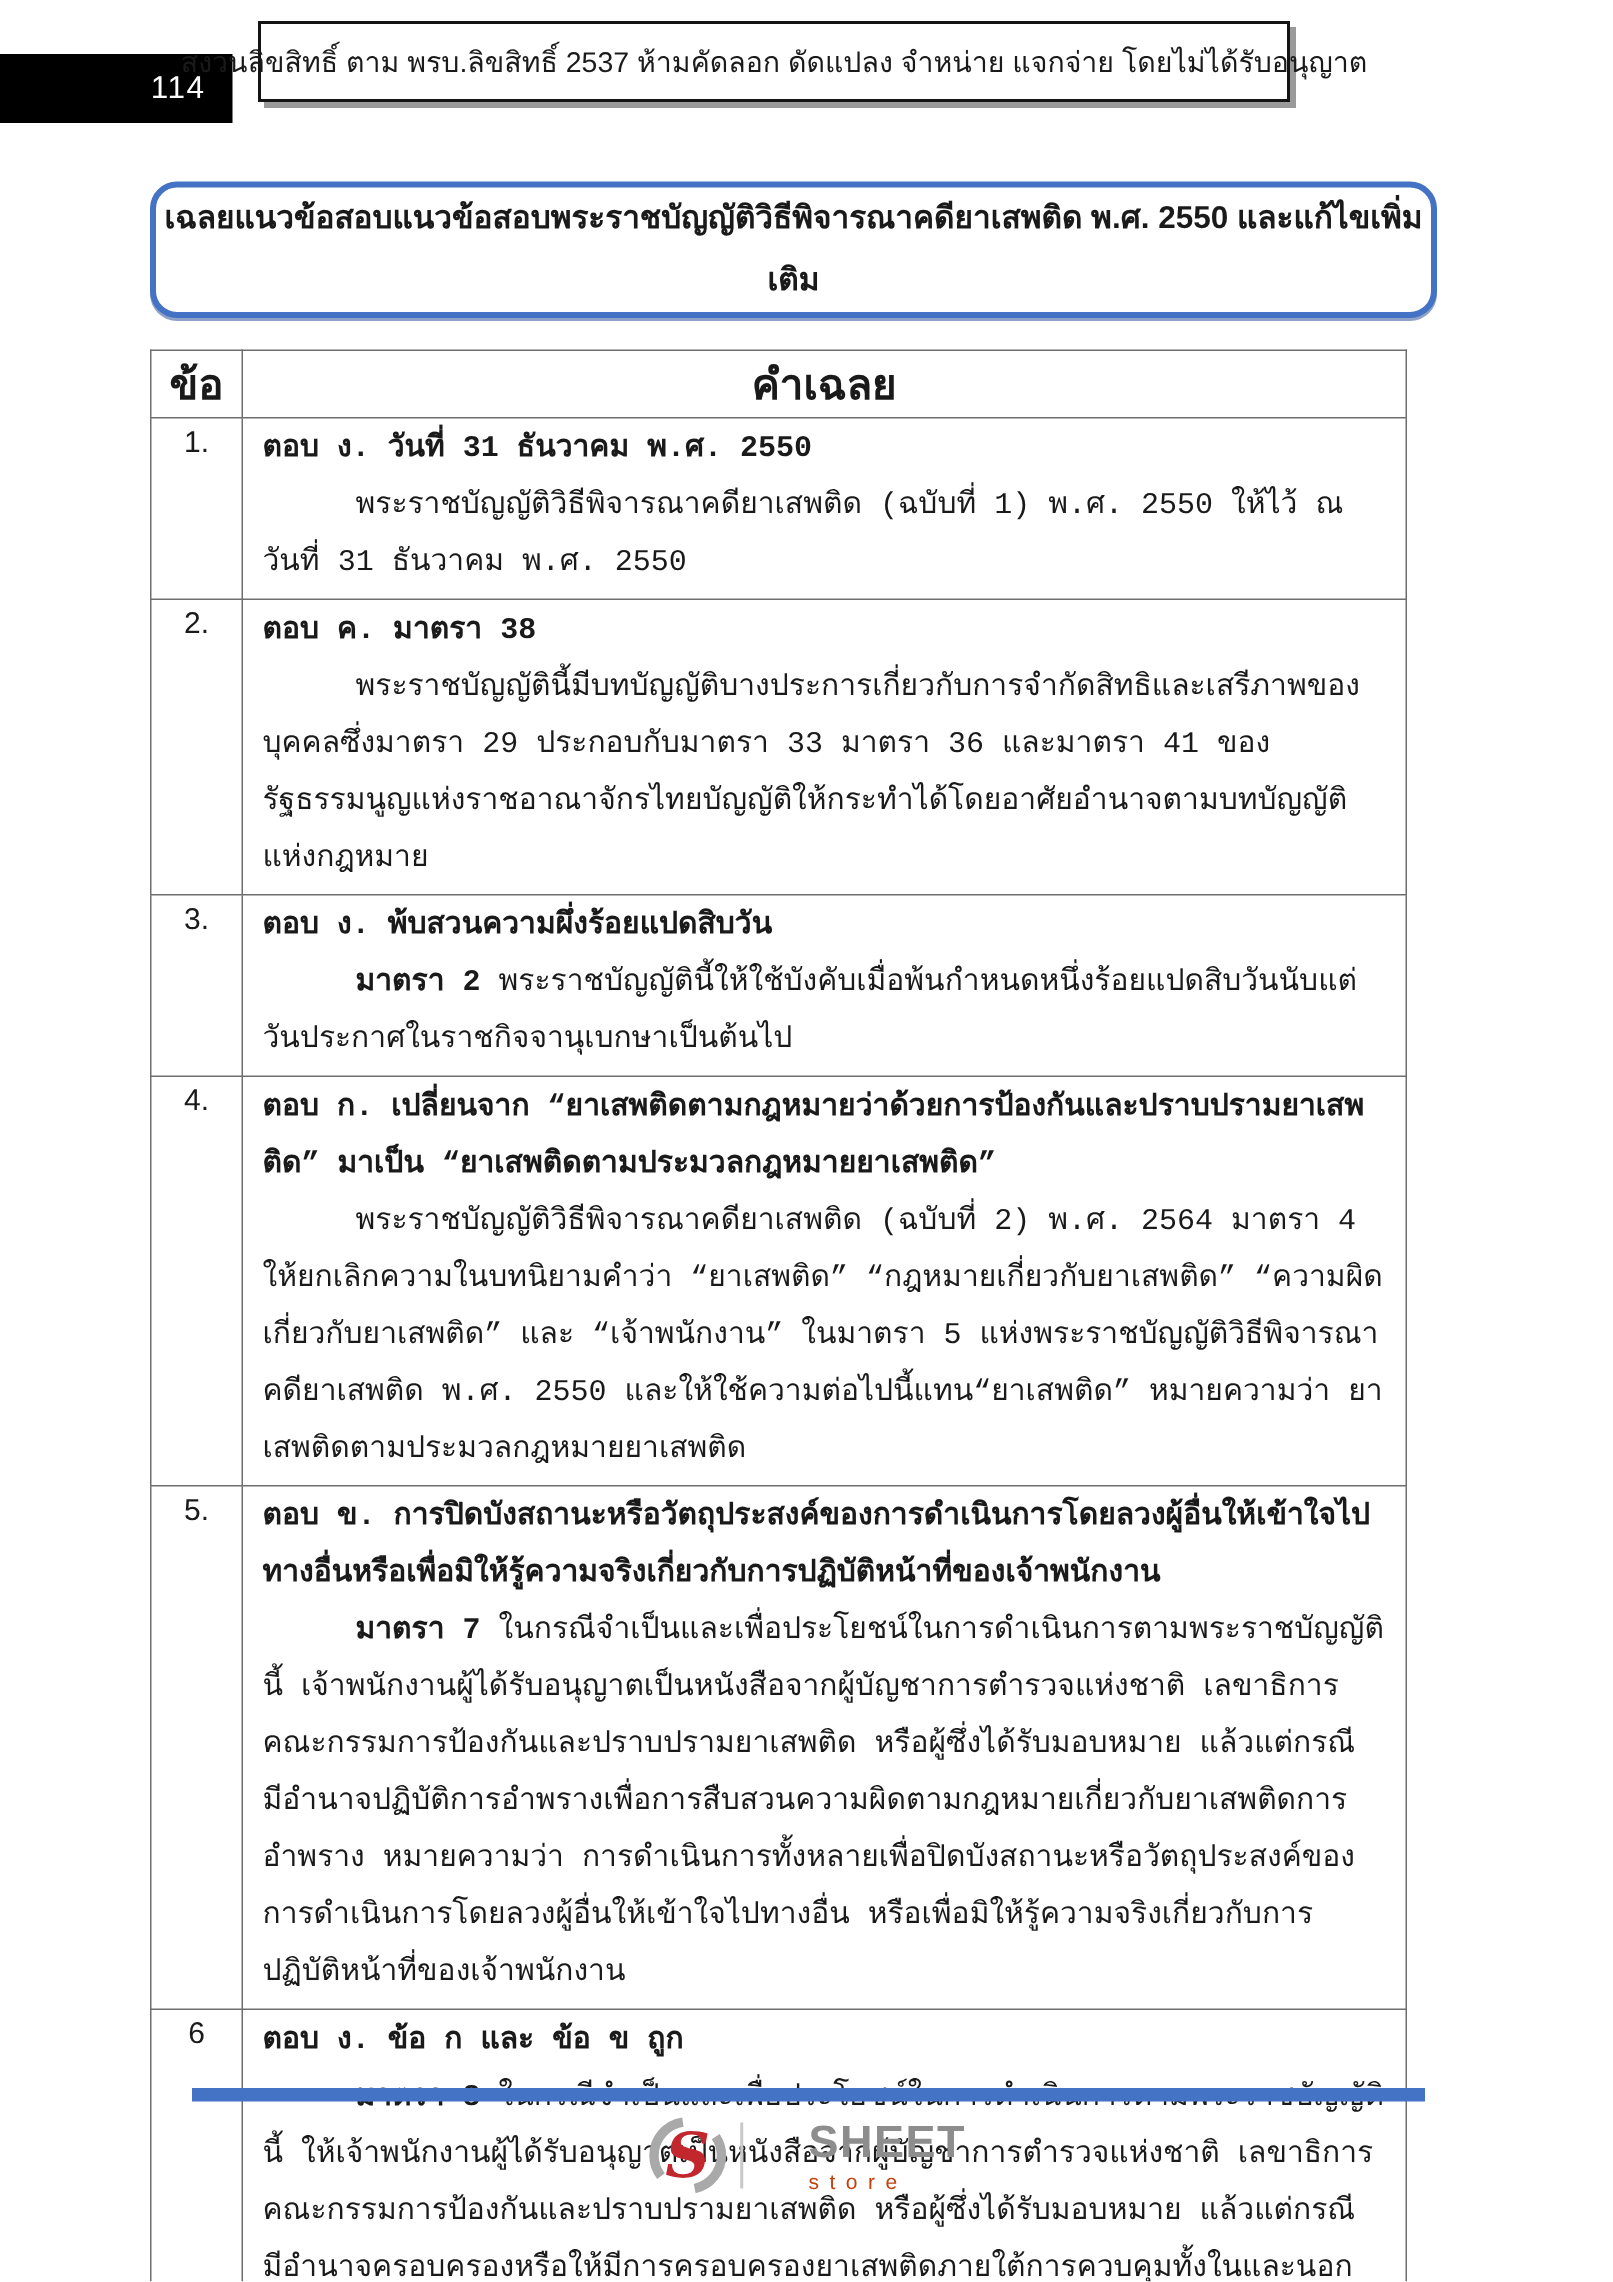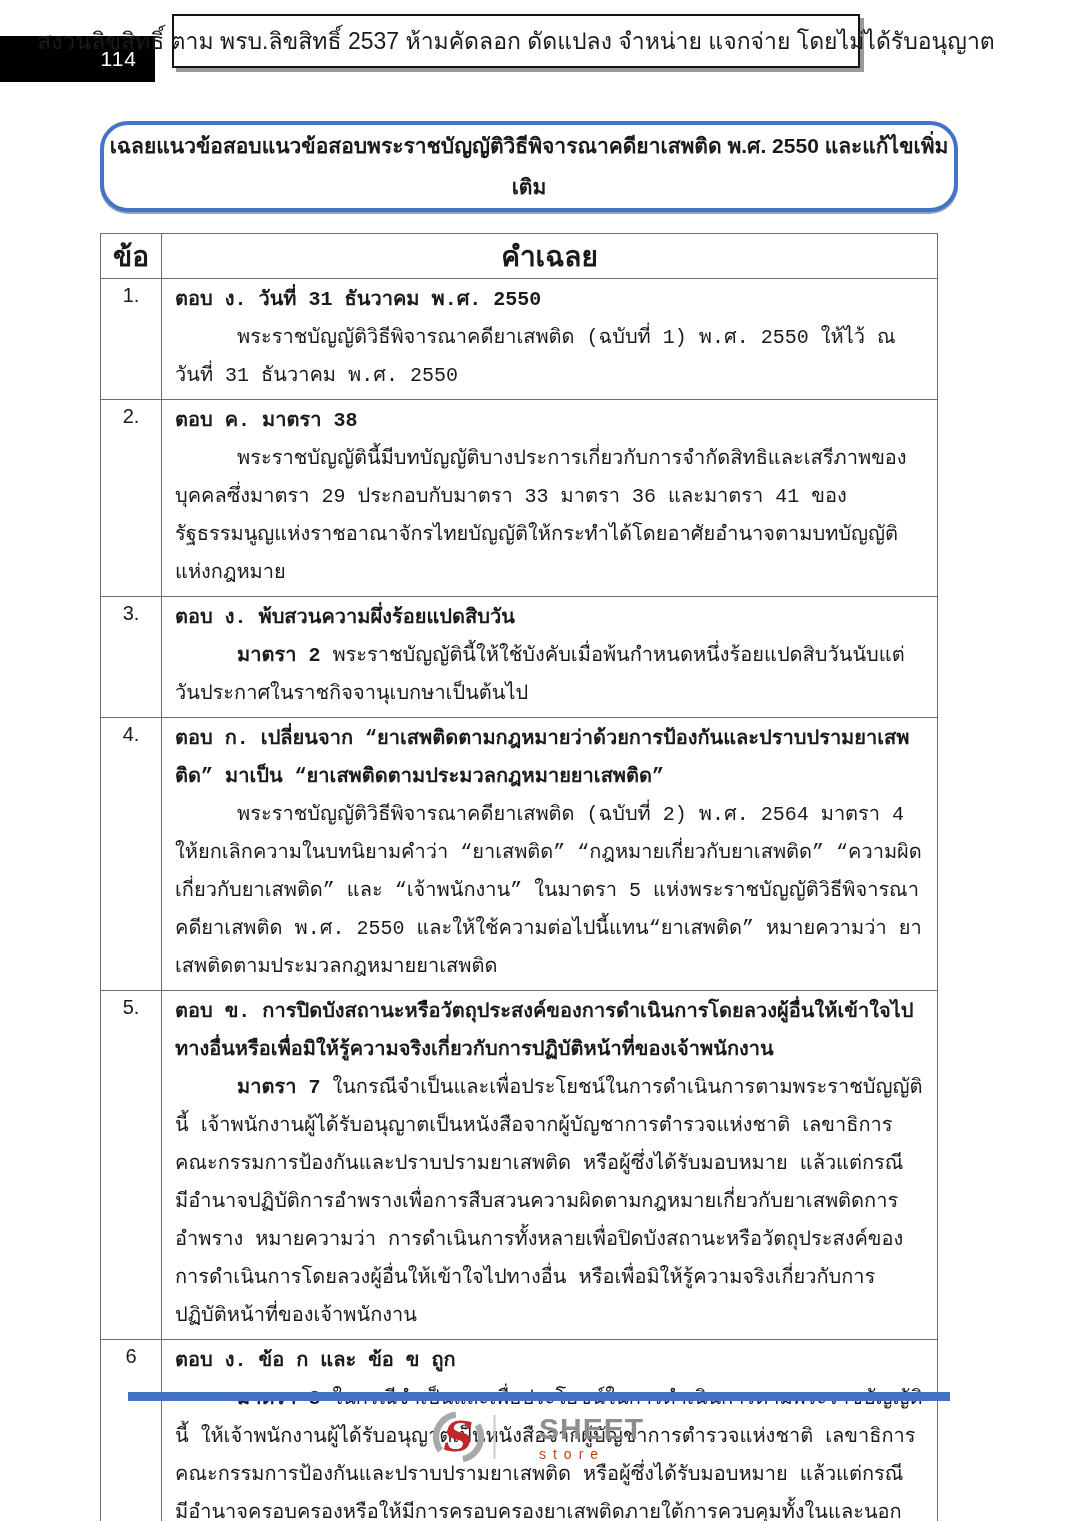--- a/index.html
+++ b/index.html
@@ -8,25 +8,25 @@
 
   
   .page-num-box{position:absolute;left:0;top:36px;width:155px;height:46px;background:#000;
     color:#fff;display:flex;align-items:center;justify-content:flex-end;
     padding-right:18px;box-sizing:border-box;font-size:21px;letter-spacing:1px;}
 
   
   .copyright-box{position:absolute;left:172px;top:14px;width:688px;height:54px;
     border:2px solid #141414;box-shadow:4px 4px 0 #9a9a9a;background:#fff;
     display:flex;align-items:center;justify-content:center;box-sizing:border-box;
-    font-size:23px;white-space:nowrap;}
+    font-size:19px;white-space:nowrap;}
 
   
   .title-box{position:absolute;left:100px;top:121px;width:858px;height:91px;
-    border:4px solid #4472c4;border-radius:28px;box-sizing:border-box;background:#fff;
+    border:4px solid #4472c4;border-radius:18px;box-sizing:border-box;background:#fff;
     box-shadow:0 2px 0 rgba(47,85,151,.55);
     display:flex;flex-direction:column;align-items:center;justify-content:center;
     font-weight:bold;font-size:21px;line-height:1.95;text-align:center;gap:22px;}
 
   
   table.answers{position:absolute;left:100px;top:233px;width:838px;border-collapse:collapse;
     table-layout:fixed;background:#fff;}
   table.answers th,table.answers td{border:1.5px solid #6e6e6e;box-sizing:border-box;}
   table.answers col.c-no{width:61px;}
   table.answers thead th{height:40px;font-size:28px;font-weight:bold;text-align:center;

